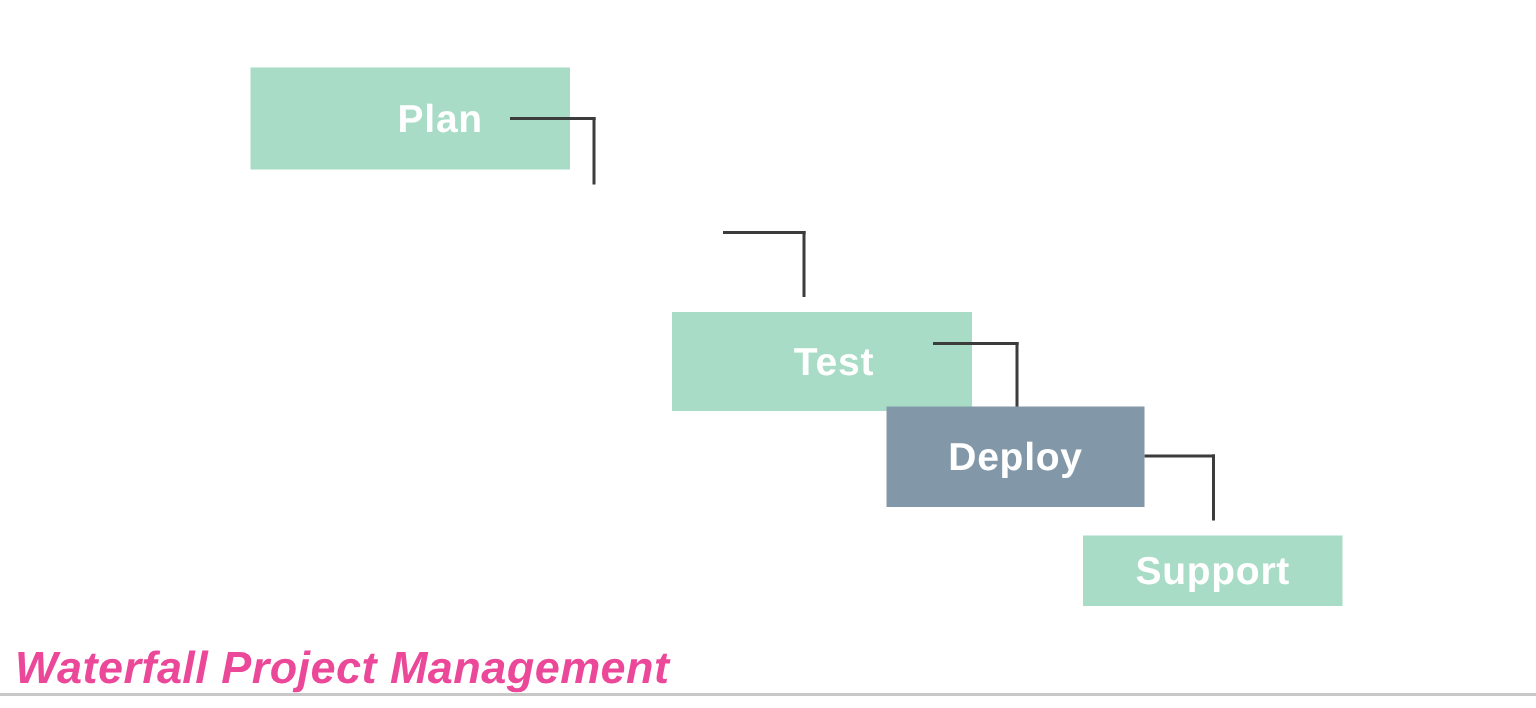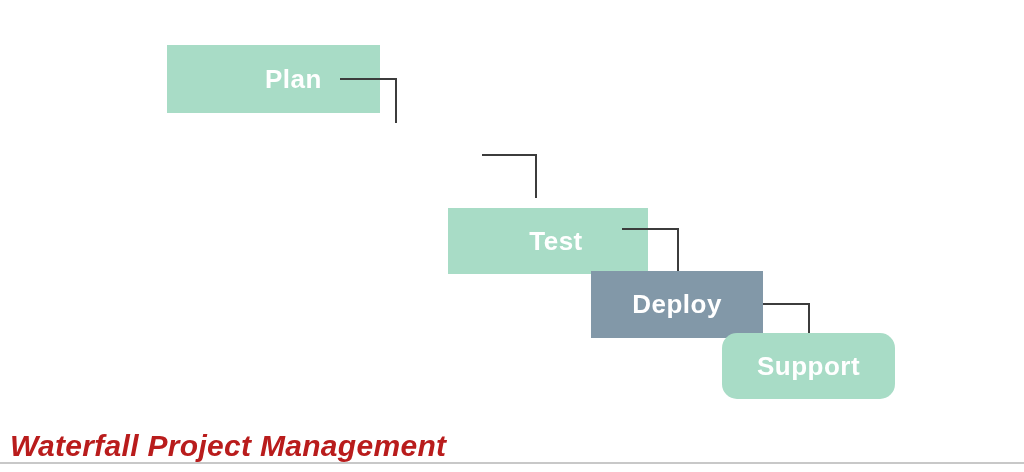--- a/index.html
+++ b/index.html
@@ -22,21 +22,21 @@
   }
   .connector {
     position: absolute;
     border-top: 2px solid #3c3c3c;
     border-right: 2px solid #3c3c3c;
   }
   .s0 { left: 167px; top: 45px;  width: 173px; height: 68px; }
   .s1 { left: 309px; top: 121px; width: 173px; height: 69px; }
   .s2 { left: 448px; top: 208px; width: 184px; height: 66px; padding-left: 16px; }
   .s3 { left: 591px; top: 271px; width: 172px; height: 67px; }
-  .s4 { left: 722px; top: 333px; width: 173px; height: 66px; border-radius: 15px; }
+  .s4 { left: 722px; top: 357px; width: 173px; height: 47px; }
   .c0 { left: 340px; top: 78px;  width: 55px; height: 43px; }
   .c1 { left: 482px; top: 154px; width: 53px; height: 42px; }
   .c2 { left: 622px; top: 228px; width: 55px; height: 43px; }
   .c3 { left: 763px; top: 303px; width: 45px; height: 42px; }
   .divider {
     position: absolute;
     left: 0;
     top: 462px;
     width: 1024px;
     height: 2px;
@@ -69,15 +69,15 @@
   <div class="connector c2" style="border-color: rgb(60, 60, 60);"></div>
 
   <div class="step-box s3" style="background-color: rgb(130, 152, 168); color: rgb(255, 255, 255);">Deploy</div>
 
   <div class="connector c3" style="border-color: rgb(60, 60, 60);"></div>
 
   <div class="step-box s4" style="background-color: rgb(168, 220, 198); color: rgb(255, 255, 255);">Support</div>
 
   <div class="divider" style="background-color: rgb(200, 200, 200);"></div>
 
-  <div class="title" style="color: #b91c1c;">Waterfall Project Management</div>
+  <div class="title" style="color: #ec4899;">Waterfall Project Management</div>
 
 </div>
 
 </body></html>

